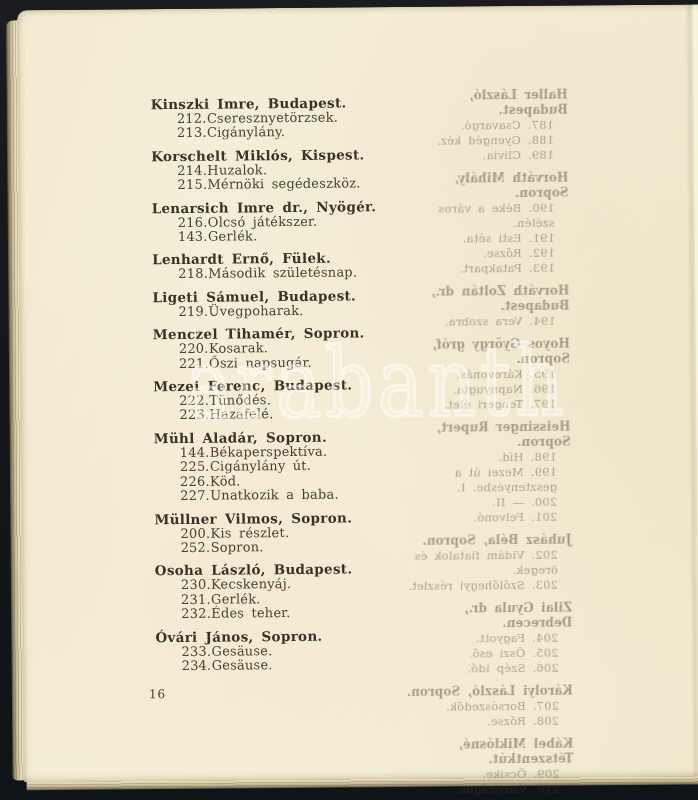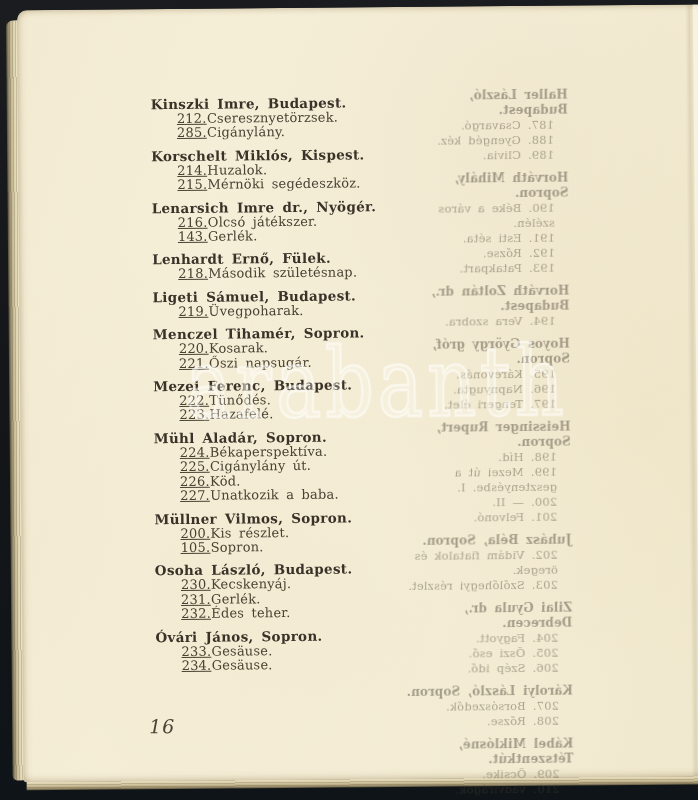--- a/index.html
+++ b/index.html
@@ -36,22 +36,22 @@
   .crease{position:absolute;left:668px;top:0;width:8px;height:100%;
     background:linear-gradient(90deg,transparent,rgba(125,108,70,.16) 55%,rgba(125,108,70,.04));}
   .gutter-light{position:absolute;left:676px;top:0;width:38px;height:100%;
     background:linear-gradient(90deg,rgba(255,253,242,.5),rgba(255,253,242,.08));}
 
   
   .content{position:absolute;left:133px;top:88px;width:360px;color:#453c2d;}
   .group{margin-bottom:8px;}
   .artist{font-weight:bold;font-size:13.5px;line-height:15px;letter-spacing:.3px;word-spacing:3px;color:#3a3228;}
   .entry{font-size:13px;line-height:14.4px;padding-left:26px;letter-spacing:.2px;word-spacing:3px;color:#4a4232;}
-  .num{display:inline-block;width:30px;text-decoration:underline;}
-  .pagenum{position:absolute;left:126px;top:706px;font-style:italic;font-size:19px;color:#4a4233;letter-spacing:1px;}
+  .num{display:inline-block;width:30px;}
+  .pagenum{position:absolute;left:126px;top:678px;font-size:12px;color:#4a4233;letter-spacing:1px;}
 
   
   .ghost{
     position:absolute;left:378px;top:82px;width:172px;
     transform:scaleX(-1);
     filter:blur(0.7px);
     opacity:.42;
     color:#a29770;
   }
   .ghost .group{margin-bottom:8px;}
@@ -132,21 +132,21 @@
           <div class="artist">Kábel Miklósné, Tétszentkút.</div>
           <div class="entry">209. Öcsike.</div>
           <div class="entry">210. Vadvirágok.</div>
         </div>
       </div>
 
     <div class="content" id="catalog">
         <div class="group">
           <div class="artist">Kinszki Imre, Budapest.</div>
           <div class="entry"><span class="num">212.</span><span class="title">Cseresznyetörzsek.</span></div>
-          <div class="entry"><span class="num">285.</span><span class="title">Cigánylány.</span></div>
+          <div class="entry"><span class="num">213.</span><span class="title">Cigánylány.</span></div>
         </div>
         <div class="group">
           <div class="artist">Korschelt Miklós, Kispest.</div>
           <div class="entry"><span class="num">214.</span><span class="title">Huzalok.</span></div>
           <div class="entry"><span class="num">215.</span><span class="title">Mérnöki segédeszköz.</span></div>
         </div>
         <div class="group">
           <div class="artist">Lenarsich Imre dr., Nyögér.</div>
           <div class="entry"><span class="num">216.</span><span class="title">Olcsó játékszer.</span></div>
           <div class="entry"><span class="num">143.</span><span class="title">Gerlék.</span></div>
@@ -164,29 +164,29 @@
           <div class="entry"><span class="num">220.</span><span class="title">Kosarak.</span></div>
           <div class="entry"><span class="num">221.</span><span class="title">Őszi napsugár.</span></div>
         </div>
         <div class="group">
           <div class="artist">Mezei Ferenc, Budapest.</div>
           <div class="entry"><span class="num">222.</span><span class="title">Tünődés.</span></div>
           <div class="entry"><span class="num">223.</span><span class="title">Hazafelé.</span></div>
         </div>
         <div class="group">
           <div class="artist">Mühl Aladár, Sopron.</div>
-          <div class="entry"><span class="num">224.</span><span class="title">Békaperspektíva.</span></div>
+          <div class="entry"><span class="num">144.</span><span class="title">Békaperspektíva.</span></div>
           <div class="entry"><span class="num">225.</span><span class="title">Cigánylány út.</span></div>
           <div class="entry"><span class="num">226.</span><span class="title">Köd.</span></div>
           <div class="entry"><span class="num">227.</span><span class="title">Unatkozik a baba.</span></div>
         </div>
         <div class="group">
           <div class="artist">Müllner Vilmos, Sopron.</div>
           <div class="entry"><span class="num">200.</span><span class="title">Kis részlet.</span></div>
-          <div class="entry"><span class="num">105.</span><span class="title">Sopron.</span></div>
+          <div class="entry"><span class="num">252.</span><span class="title">Sopron.</span></div>
         </div>
         <div class="group">
           <div class="artist">Osoha László, Budapest.</div>
           <div class="entry"><span class="num">230.</span><span class="title">Kecskenyáj.</span></div>
           <div class="entry"><span class="num">231.</span><span class="title">Gerlék.</span></div>
           <div class="entry"><span class="num">232.</span><span class="title">Édes teher.</span></div>
         </div>
         <div class="group">
           <div class="artist">Óvári János, Sopron.</div>
           <div class="entry"><span class="num">233.</span><span class="title">Gesäuse.</span></div>

